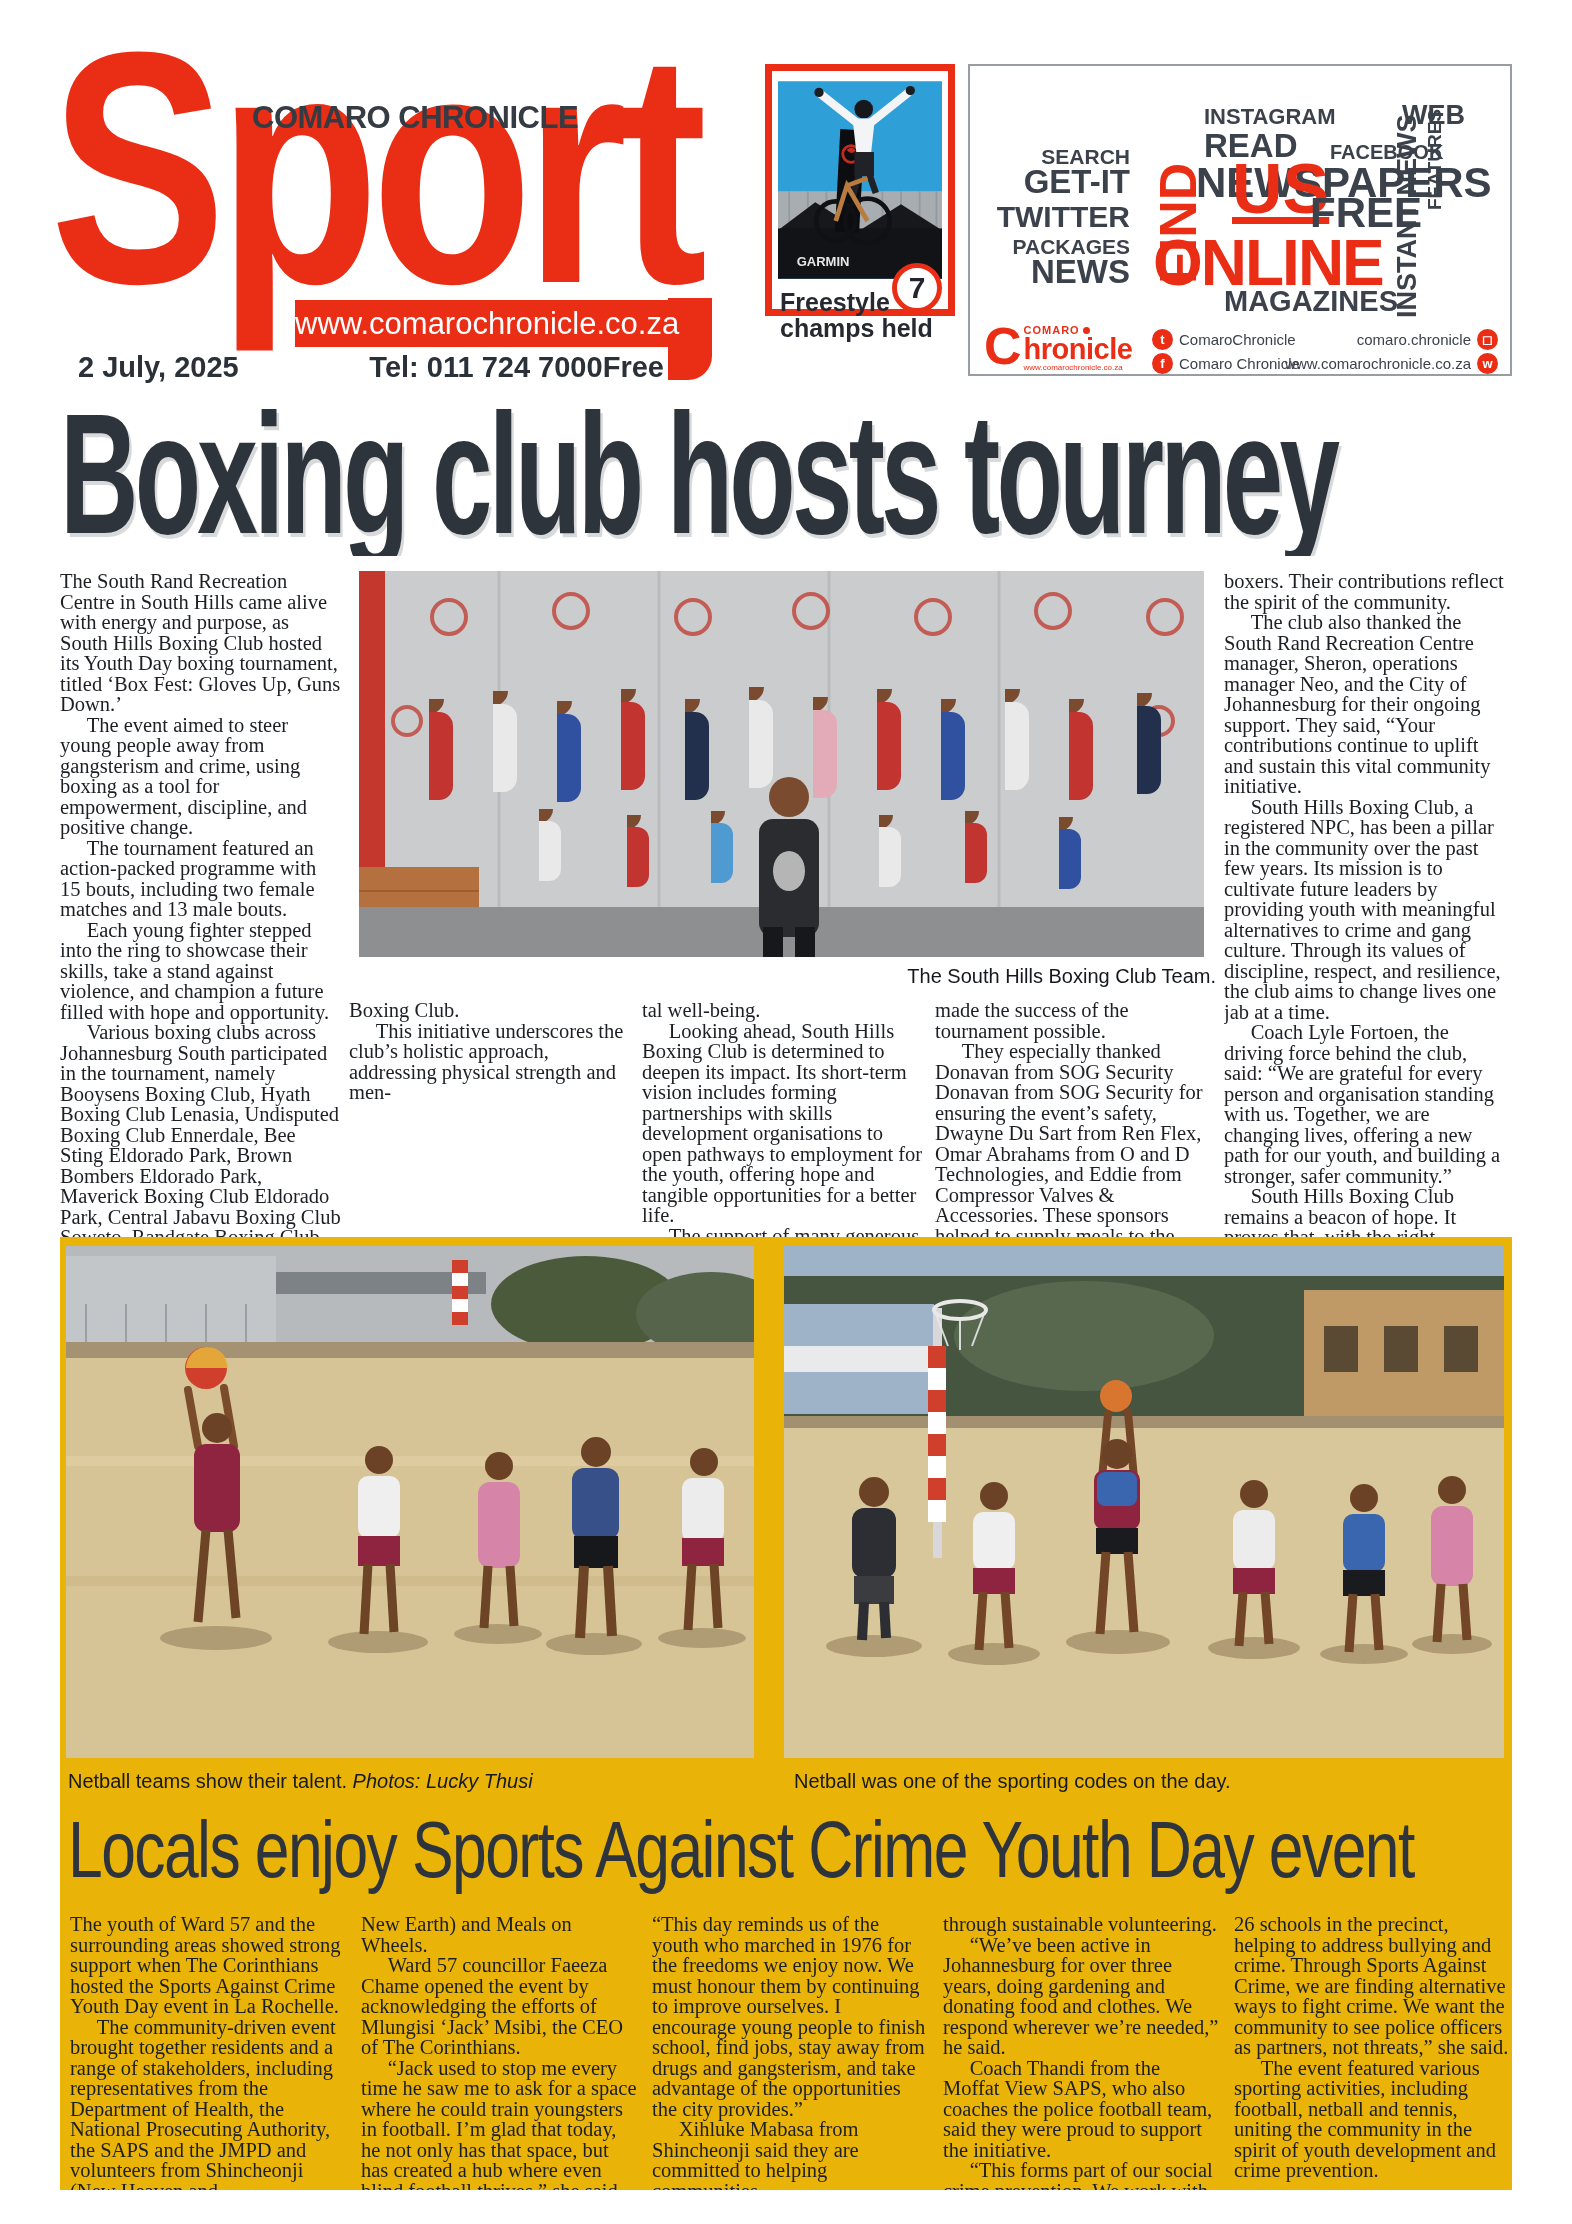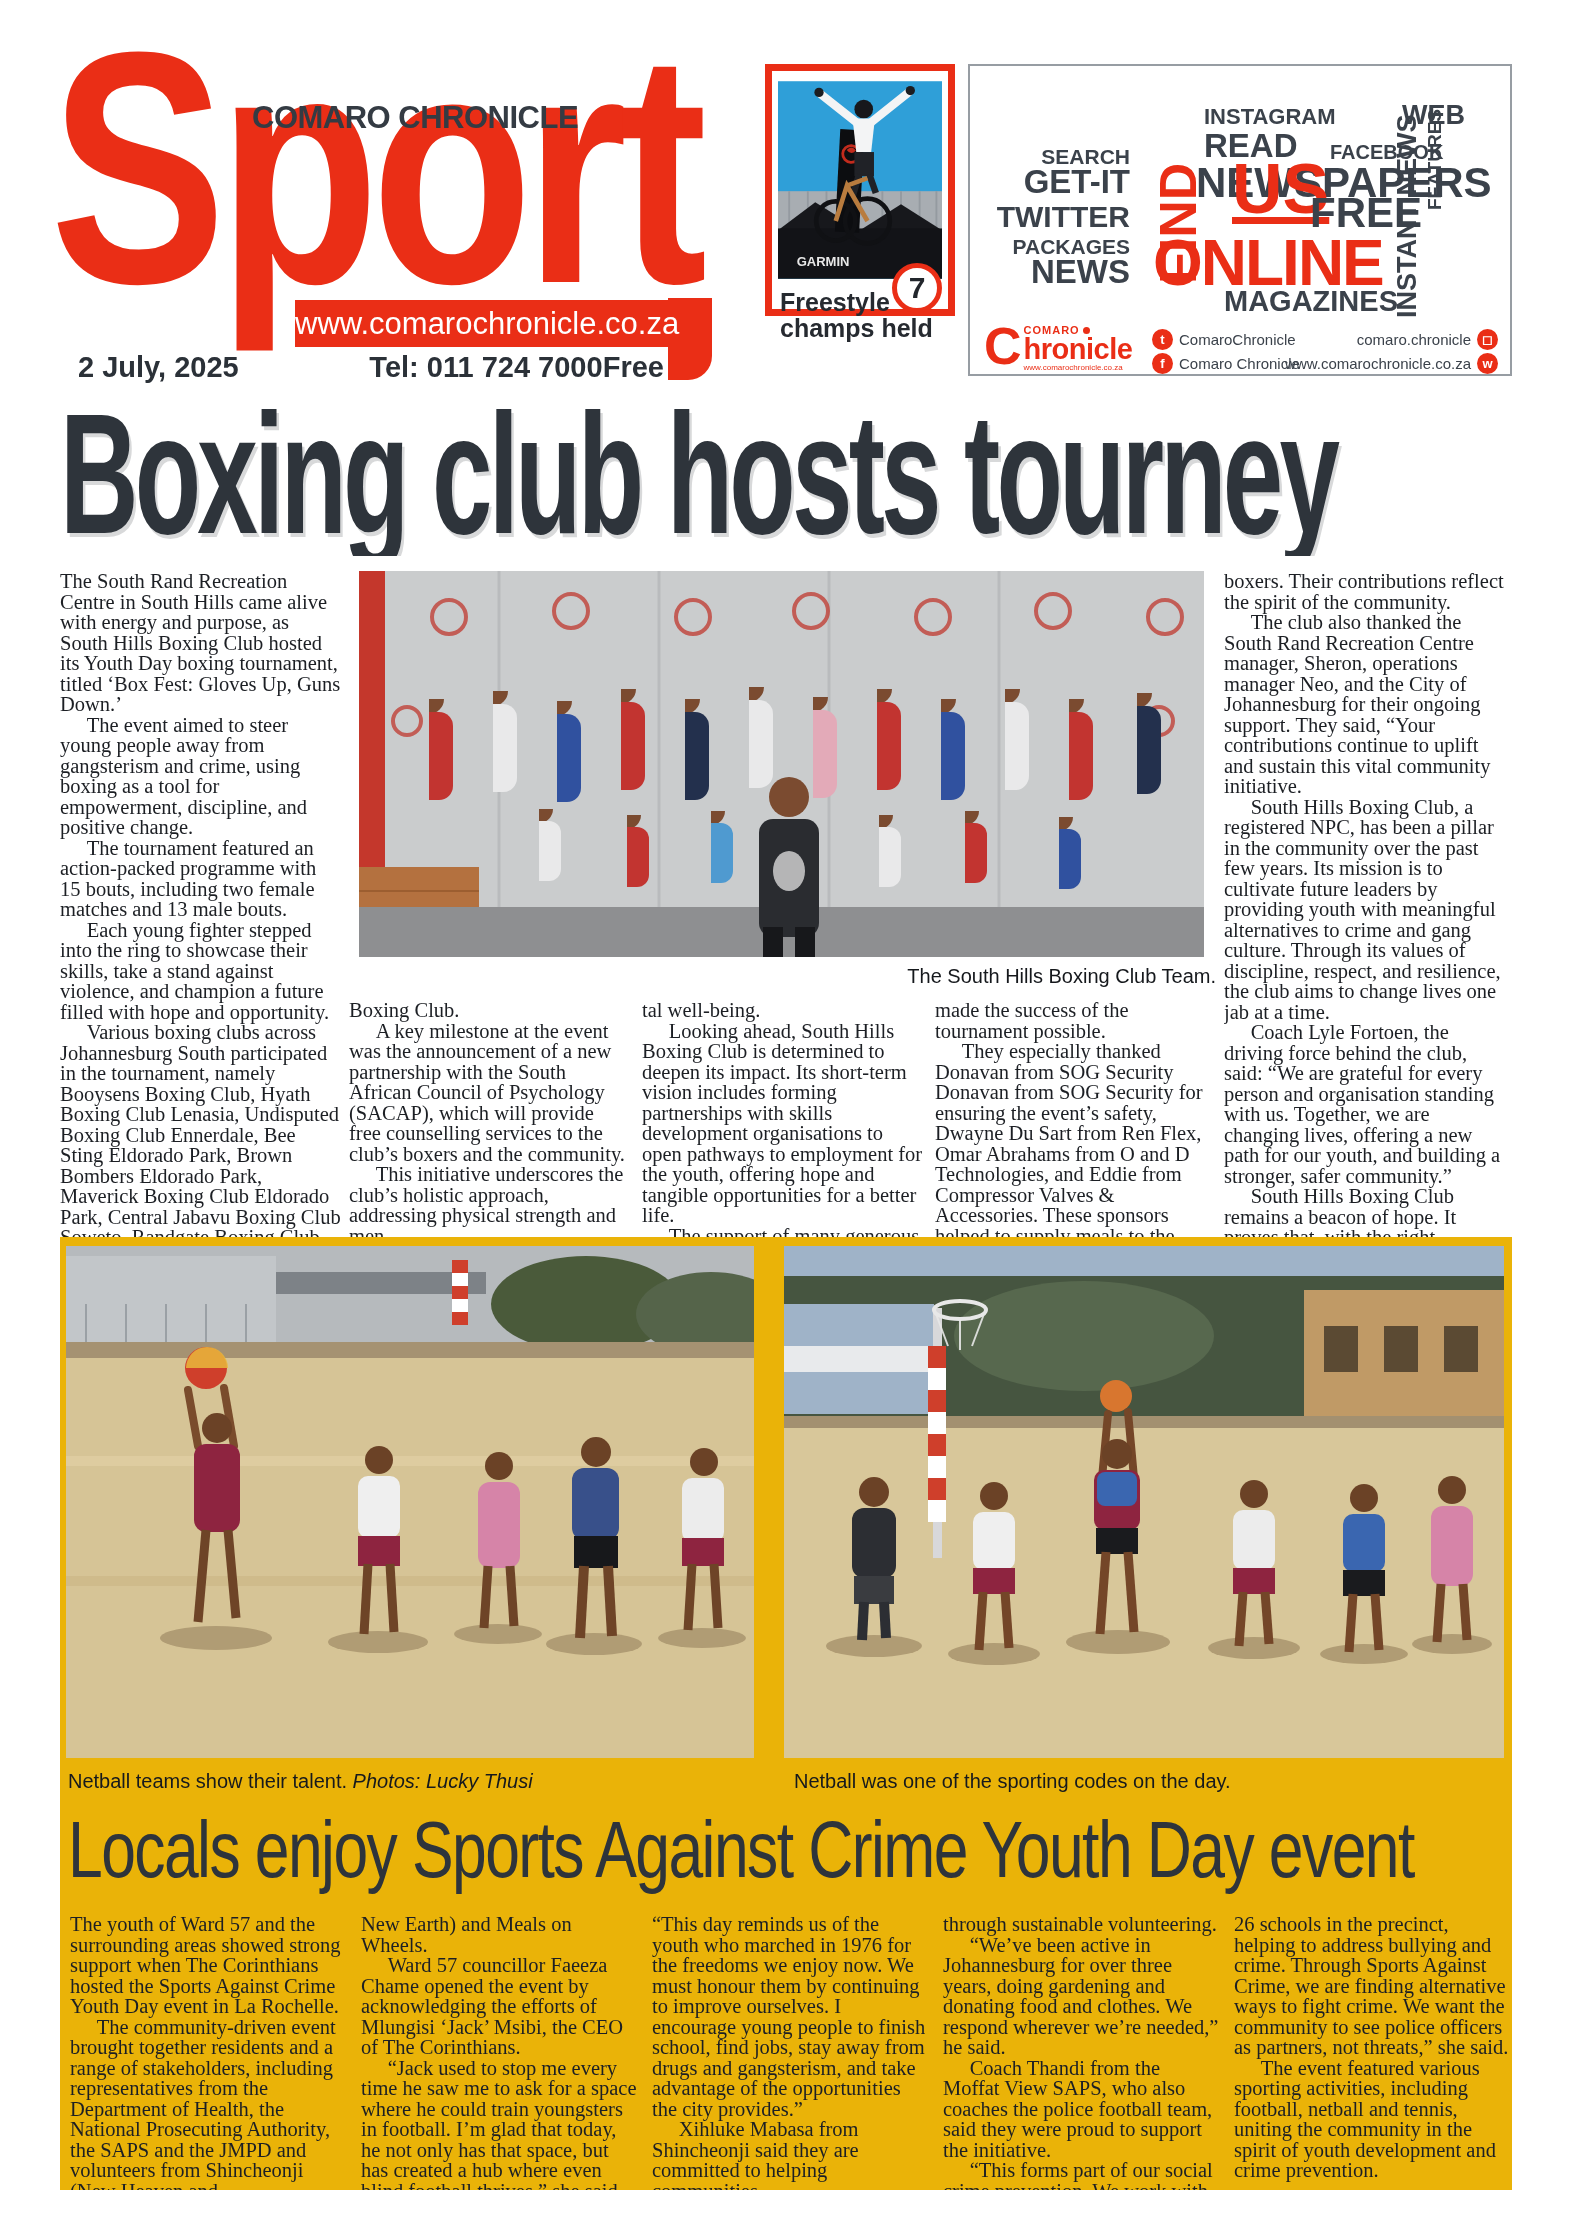--- a/index.html
+++ b/index.html
@@ -280,21 +280,20 @@
             <rect x="400" y="248" width="60" height="118" rx="14" fill="#2a2c30"></rect>
             <ellipse cx="430" cy="300" rx="16" ry="20" fill="#d8d8d8" opacity=".8"></ellipse>
             <rect x="404" y="356" width="20" height="30" fill="#17181b"></rect>
             <rect x="436" y="356" width="20" height="30" fill="#17181b"></rect>
           </svg>
           <figcaption>The South Hills Boxing Club Team.</figcaption>
         </figure>
         <div class="midcols">
           <div class="col">
               <p>Boxing Club.</p>
-              <p>A key milestone at the event was the announcement of a new partnership with the South African Council of Psychology (SACAP), which will provide free counselling services to the club’s boxers and the community.</p>
               <p>This initiative underscores the club’s holistic approach, addressing physical strength and men-</p>
             </div>
           <div class="col">
               <p>tal well-being.</p>
               <p>Looking ahead, South Hills Boxing Club is determined to deepen its impact. Its short-term vision includes forming partnerships with skills development organisations to open pathways to employment for the youth, offering hope and tangible opportunities for a better life.</p>
               <p>The support of many generous individuals and organisations</p>
             </div>
           <div class="col">
               <p>made the success of the tournament possible.</p>
               <p>They especially thanked Donavan from SOG Security Donavan from SOG Security for ensuring the event’s safety, Dwayne Du Sart from Ren Flex, Omar Abrahams from O and D Technologies, and Eddie from Compressor Valves &amp; Accessories. These sponsors helped to supply meals to the participating</p>

